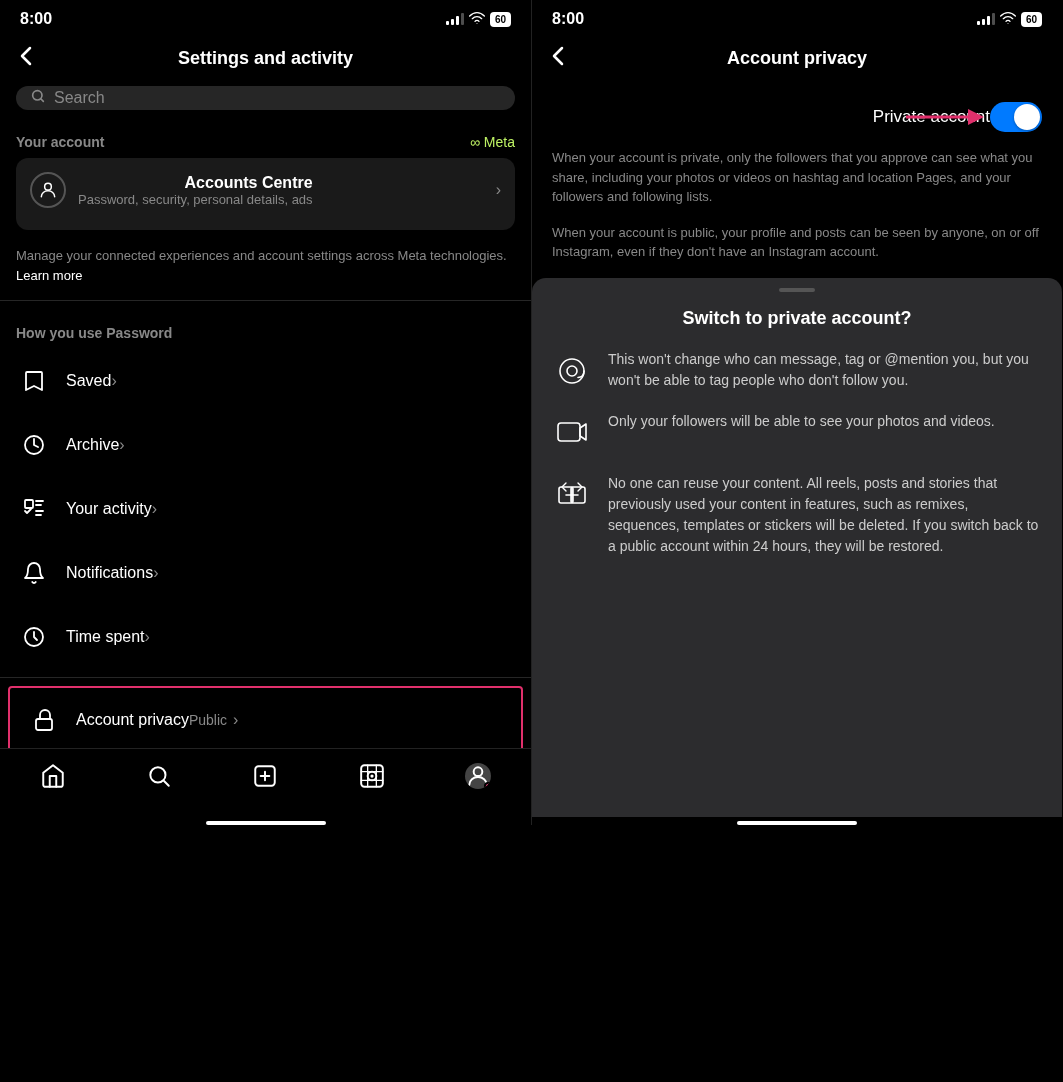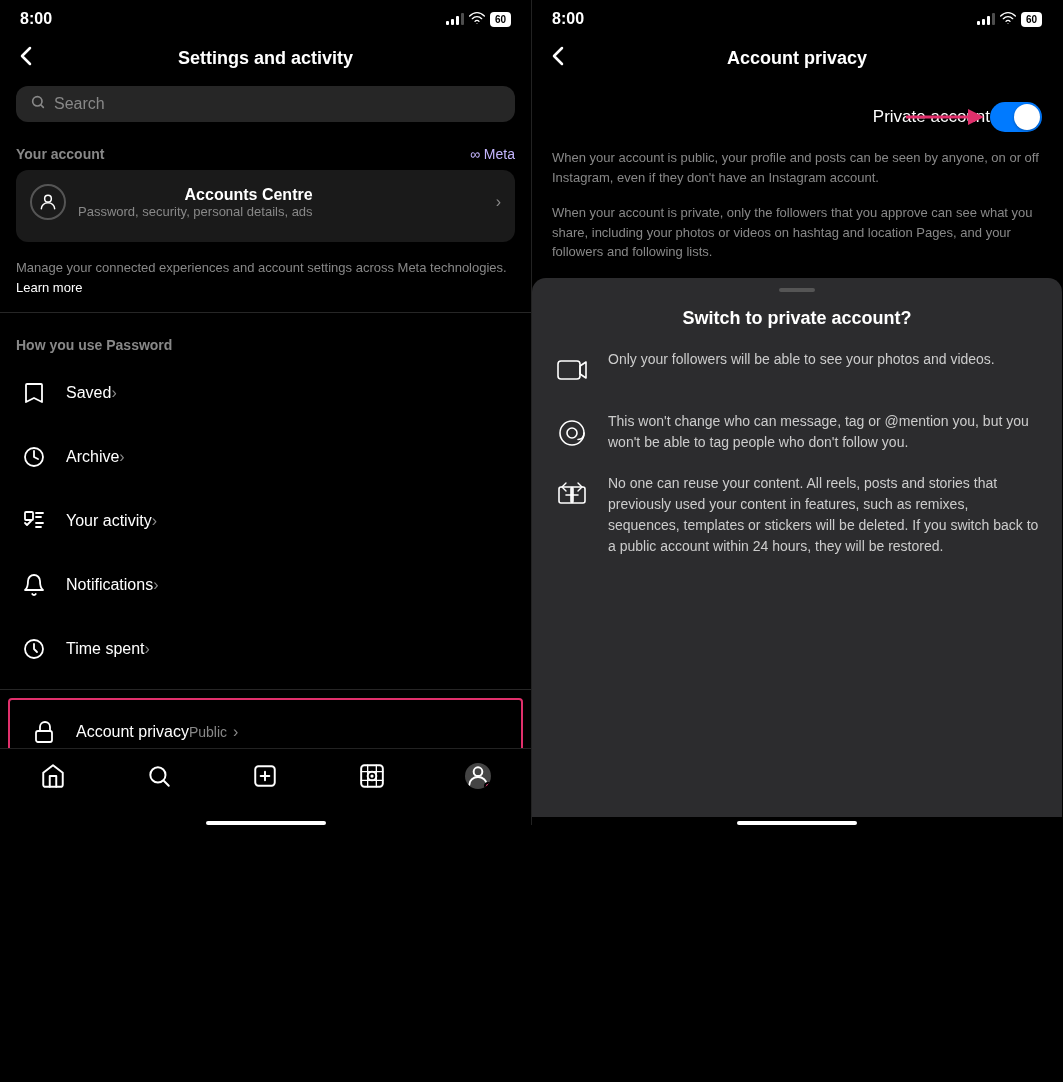--- a/index.html
+++ b/index.html
@@ -102,21 +102,21 @@
     
     .search-container {
       padding: 0 16px 12px;
       flex-shrink: 0;
     }
     .search-bar {
       background: #262626;
       border-radius: 12px;
       display: flex;
       align-items: center;
-      padding: 8px 14px;
+      padding: 2px 14px;
       gap: 8px;
     }
     .search-bar-icon {
       color: #888;
       font-size: 16px;
     }
     .search-placeholder {
       color: #888;
       font-size: 16px;
     }
@@ -136,21 +136,21 @@
       color: #888;
       padding: 12px 16px 8px;
     }
     .section-label-row {
       display: flex;
       justify-content: space-between;
       align-items: center;
       padding: 12px 16px 8px;
     }
     .meta-logo {
-      color: #c4b5fd;
+      color: #bef264;
       font-size: 14px;
     }
 
     
     .list-item {
       display: flex;
       align-items: center;
       padding: 14px 16px;
       cursor: pointer;
     }
@@ -669,48 +669,48 @@
         <svg width="80" height="30" viewBox="0 0 80 30" fill="none">
           <line x1="0" y1="15" x2="62" y2="15" stroke="#e1306c" stroke-width="3"></line>
           <polygon points="62,7 78,15 62,23" fill="#e1306c"></polygon>
         </svg>
       </div>
       <div class="toggle-switch">
         <div class="toggle-thumb"></div>
       </div>
     </div>
 
+    <p class="privacy-description">When your account is private, only the followers that you approve can see what you share, including your photos or videos on hashtag and location Pages, and your followers and following lists.</p>
     <p class="privacy-description">When your account is public, your profile and posts can be seen by anyone, on or off Instagram, even if they don't have an Instagram account.</p>
-    <p class="privacy-description">When your account is private, only the followers that you approve can see what you share, including your photos or videos on hashtag and location Pages, and your followers and following lists.</p>
 
     <div class="bottom-sheet">
       <div class="sheet-handle"></div>
       <div class="sheet-title">Switch to private account?</div>
 
       <div class="sheet-items">
-
-        <div class="sheet-item">
-          <div class="sheet-item-icon">
-            <svg width="32" height="32" viewBox="0 0 32 32">
-              <rect x="2" y="6" width="22" height="18" rx="3" stroke="#fff" stroke-width="1.6" fill="none"></rect>
-              <path d="M24 11l6-4v16l-6-4z" stroke="#fff" stroke-width="1.6" fill="none" stroke-linejoin="round"></path>
-            </svg>
-          </div>
-          <span class="sheet-item-text">Only your followers will be able to see your photos and videos.</span>
-        </div>
 
         <div class="sheet-item">
           <div class="sheet-item-icon">
             <svg width="32" height="32" viewBox="0 0 32 32">
               <circle cx="16" cy="16" r="12" stroke="#fff" stroke-width="1.6" fill="none"></circle>
               <circle cx="16" cy="16" r="5" stroke="#fff" stroke-width="1.6" fill="none"></circle>
               <path d="M28 16c0 4-2.5 6.5-6 6.5" stroke="#fff" stroke-width="1.6" stroke-linecap="round"></path>
             </svg>
           </div>
           <span class="sheet-item-text">This won't change who can message, tag or @mention you, but you won't be able to tag people who don't follow you.</span>
+        </div>
+
+        <div class="sheet-item">
+          <div class="sheet-item-icon">
+            <svg width="32" height="32" viewBox="0 0 32 32">
+              <rect x="2" y="6" width="22" height="18" rx="3" stroke="#fff" stroke-width="1.6" fill="none"></rect>
+              <path d="M24 11l6-4v16l-6-4z" stroke="#fff" stroke-width="1.6" fill="none" stroke-linejoin="round"></path>
+            </svg>
+          </div>
+          <span class="sheet-item-text">Only your followers will be able to see your photos and videos.</span>
         </div>
 
         <div class="sheet-item">
           <div class="sheet-item-icon">
             <svg width="32" height="32" viewBox="0 0 32 32">
               <rect x="3" y="8" width="14" height="16" rx="2" stroke="#fff" stroke-width="1.6" fill="none"></rect>
               <rect x="15" y="8" width="14" height="16" rx="2" stroke="#fff" stroke-width="1.6" fill="none"></rect>
               <path d="M10 16h12M16 10v12" stroke="#fff" stroke-width="1.6" stroke-linecap="round"></path>
               <path d="M22 4l4 4-4 4M10 4l-4 4 4 4" stroke="#fff" stroke-width="1.4" stroke-linecap="round" stroke-linejoin="round" fill="none"></path>
             </svg>

